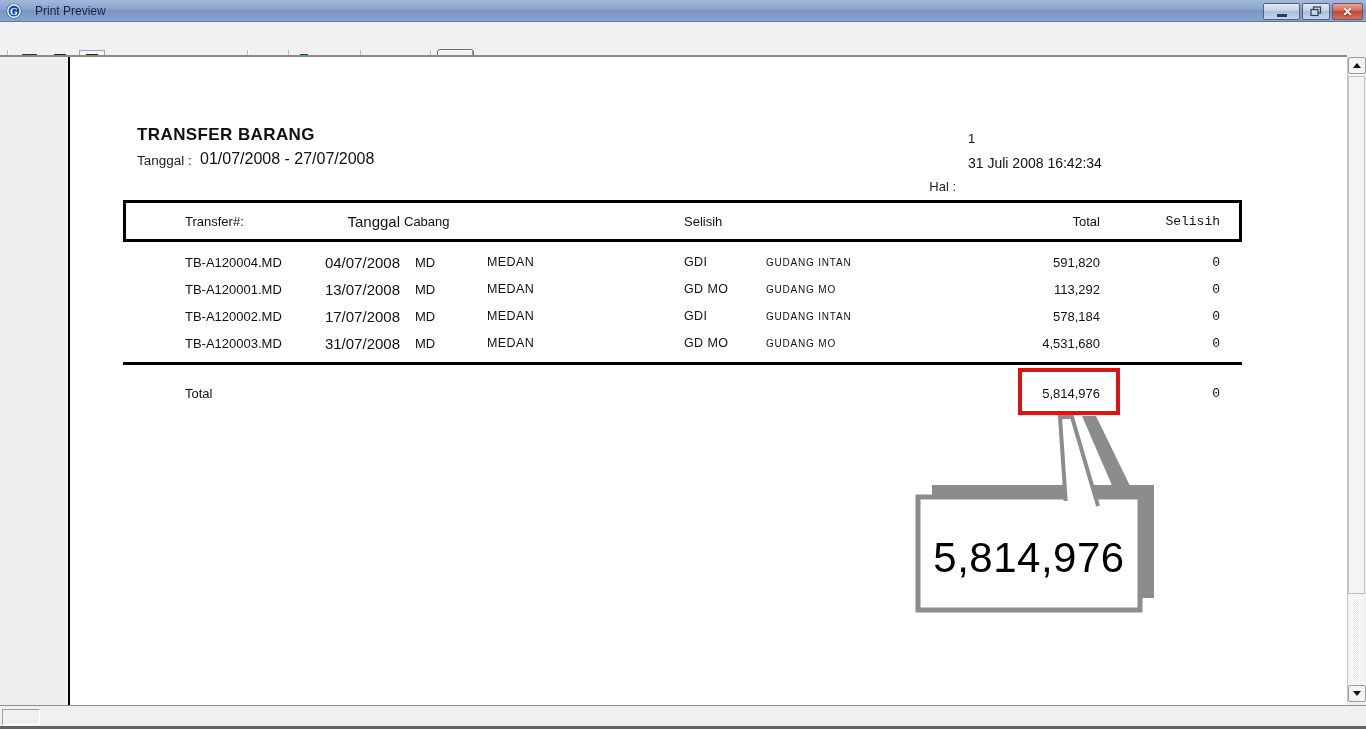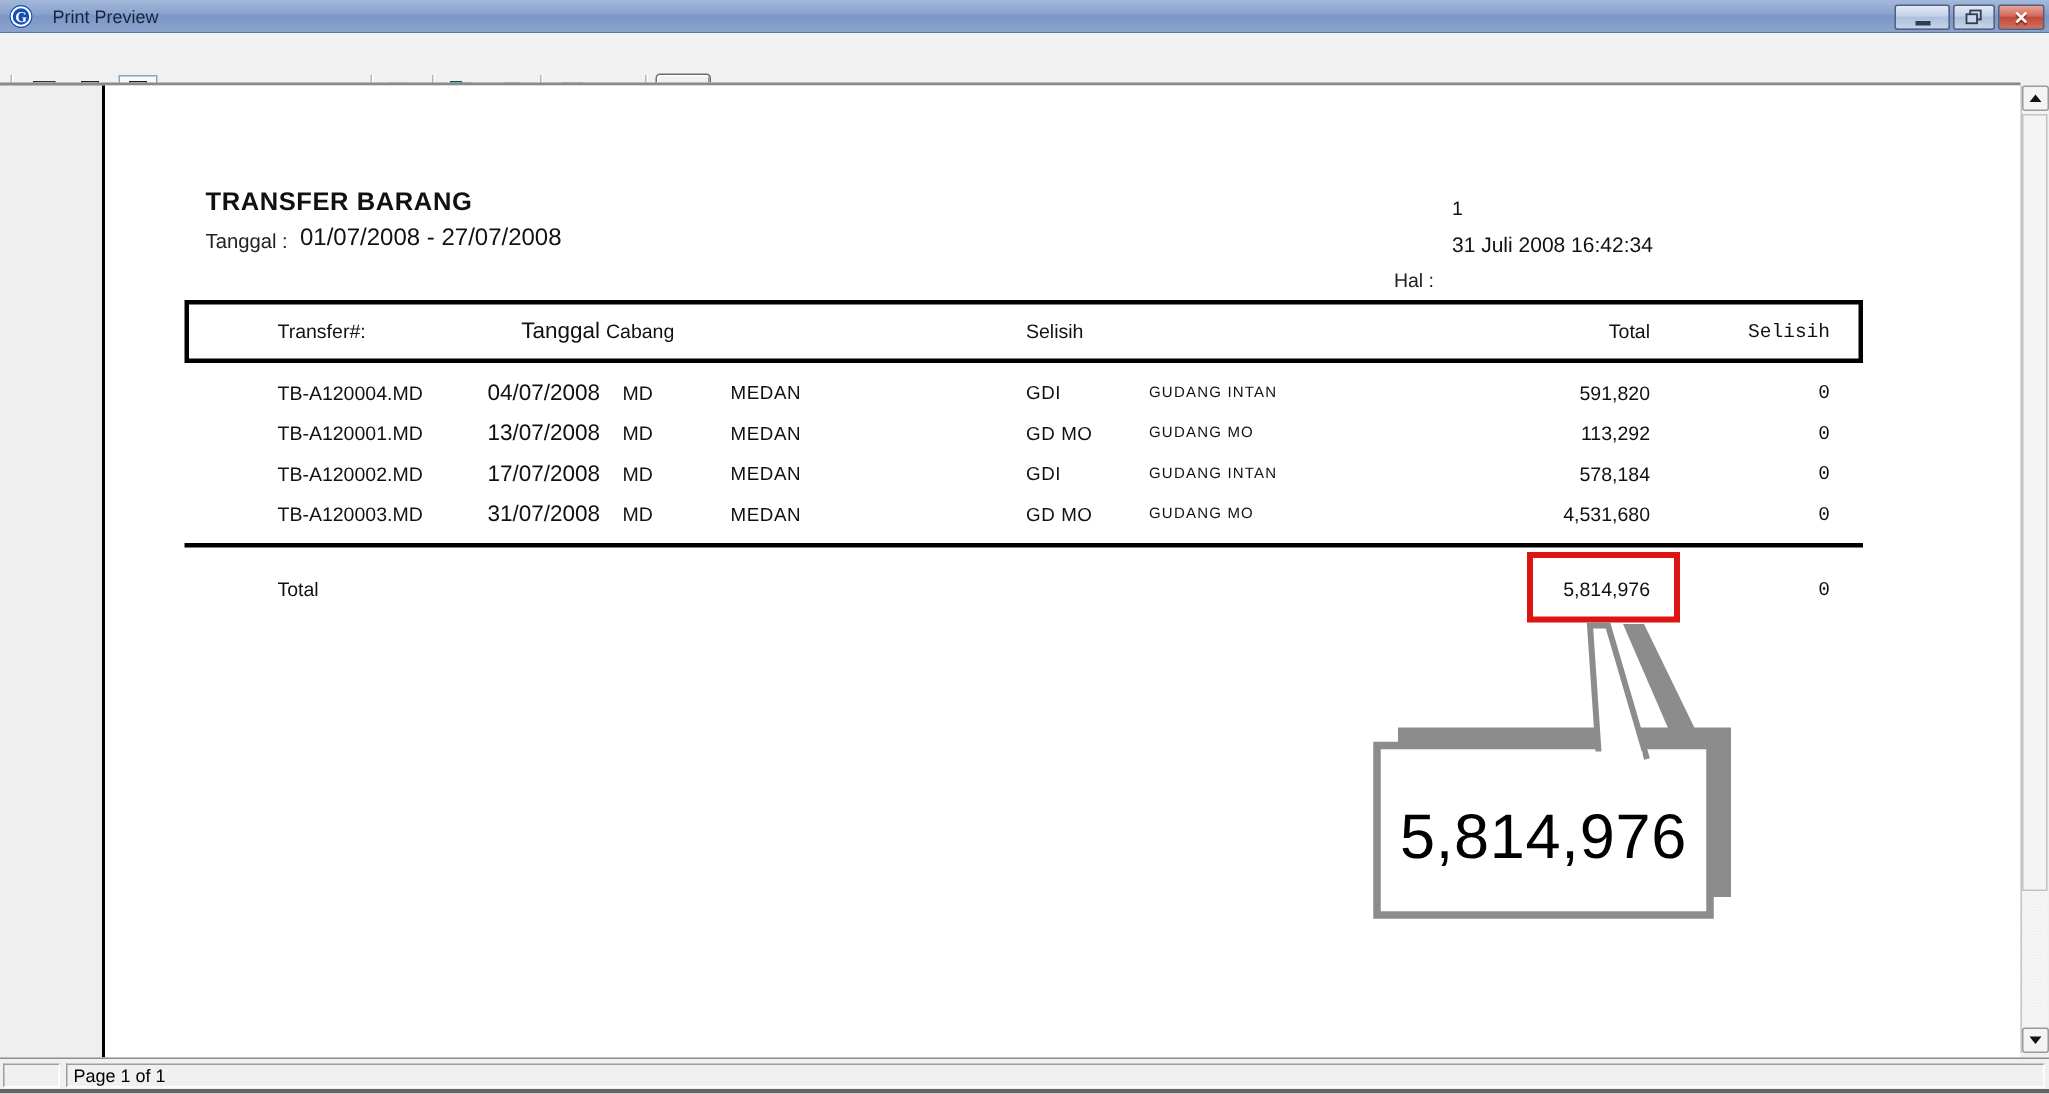--- a/index.html
+++ b/index.html
@@ -323,16 +323,15 @@
       <span class="arr-up"></span>
     </div>
     <div class="sb-thumb"></div>
     <div class="sb-btn sb-down">
       <span class="arr-down"></span>
     </div>
   </div>
 
   <div class="statusbar">
     <div class="spanel spanel1"></div>
-    <div class="spanel spanel2">Page 1 of 1</div>
   </div>
 
 </div>
 
 </body></html>

